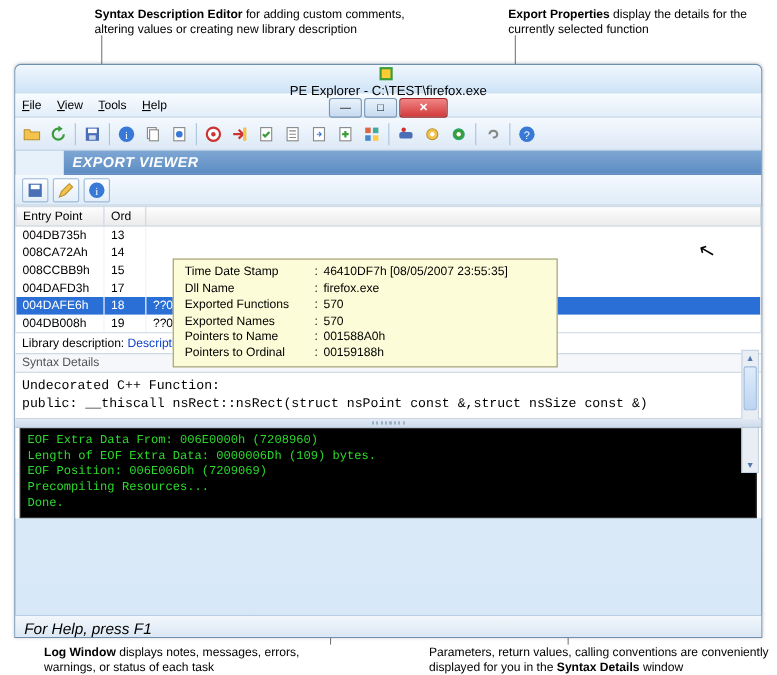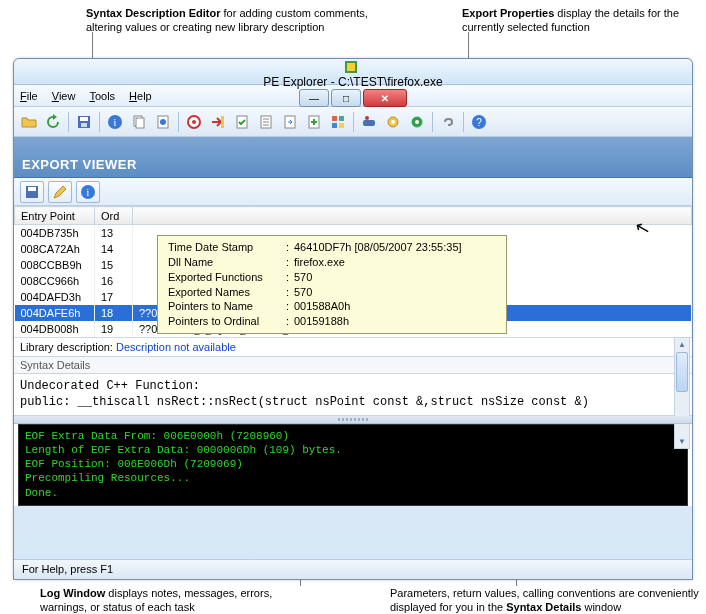--- a/index.html
+++ b/index.html
@@ -13,40 +13,40 @@
 .title-text { font-size: 12px; color: #000; flex: 1; }
 .win-btns { display: flex; gap: 2px; }
 .win-btn { width: 30px; height: 18px; border: 1px solid #7795b5; border-radius: 3px; background: linear-gradient(#e9f2fb,#c6dbf0); display: flex; align-items: center; justify-content: center; font-size: 10px; }
 .win-btn.close { width: 44px; background: linear-gradient(#f08585,#d23a3a); border-color:#a02525; color:#fff; font-weight:bold; }
 .menubar { height: 22px; background: linear-gradient(#f7fbff,#e3eef9); border-bottom: 1px solid #b9cde2; display: flex; align-items: center; padding: 0 6px; gap: 14px; font-size: 11px; }
 .menubar span { cursor: default; }
 .menubar u { text-decoration: underline; }
 .toolbar { height: 30px; background: linear-gradient(#f4f9fe,#dde9f6); border-bottom: 1px solid #b9cde2; display: flex; align-items: center; padding: 0 4px; gap: 2px; }
 .tb-btn { width: 22px; height: 22px; border: 1px solid transparent; border-radius: 2px; display: flex; align-items: center; justify-content: center; font-size: 14px; }
 .tb-sep { width: 1px; height: 20px; background: #aac3dd; margin: 0 2px; }
-.viewer-header { height: 22px; background: linear-gradient(#7ea6d4,#5d8dc3); color: #fff; font-weight: bold; font-size: 13px; padding: 20px 8px; letter-spacing: 0.5px; border-bottom:1px solid #4475aa; }
+.viewer-header { height: 22px; background: linear-gradient(#7ea6d4,#5d8dc3); color: #fff; font-style: italic; font-weight: bold; font-size: 13px; padding: 3px 8px; letter-spacing: 0.5px; border-bottom:1px solid #4475aa;margin-left:44px; }
 .sub-toolbar { height: 28px; background: linear-gradient(#f4f9fe,#e0ecf8); border-bottom: 1px solid #b9cde2; display: flex; align-items: center; padding: 3px 6px; gap: 4px; }
 .sub-btn { width: 24px; height: 22px; border: 1px solid #9db9d5; border-radius: 2px; background: linear-gradient(#fdfdff,#e4eef8); display:flex;align-items:center;justify-content:center; }
 .content { position:relative; background:#fff; }
 .table { width: 100%; border-collapse: collapse; font-size: 11px; }
 .table th { text-align: left; font-weight: normal; background: linear-gradient(#fdfdfd,#ebebeb); border: 1px solid #c9d5e2; padding: 2px 6px; height:18px; }
 .table td { padding: 1px 6px; border-right: 1px solid #eef2f7; height:16px; white-space:nowrap; }
 .table tr.sel td { background: #2a6fd6; color: #fff; }
 .scrollbar-v { position:absolute; right:2px; top:131px; width:16px; height:112px; background:#e9eef5; border:1px solid #c5d3e2;}
 .scrollbar-v .thumb{ position:absolute; left:1px; right:1px; top:14px; height:40px; background:linear-gradient(#e0ecfb,#bcd4f1); border:1px solid #9bb9d9; border-radius:2px;}
 .scrollbar-v .arr{position:absolute;left:0;right:0;height:13px;display:flex;align-items:center;justify-content:center;font-size:8px;color:#5577aa;}
 .scrollbar-v .arr.top{top:0;} .scrollbar-v .arr.bot{bottom:0;}
 .lib-desc { padding: 3px 6px; font-size: 11px; background:#fff; border-top:1px solid #d0dae6; }
 .lib-desc .val { color: #1144cc; }
 .panel-title { font-size: 11px; color:#555; padding:2px 6px; background:#f5f7fa; border-top:1px solid #c9d5e2; border-bottom:1px solid #c9d5e2; }
 .syntax-box { background:#fff; padding:4px 6px; font-family: 'Courier New', monospace; font-size: 12px; line-height:1.35; border-bottom:1px solid #c9d5e2; height:42px; }
 .splitter { height:8px; background: linear-gradient(#e1e9f3,#cfdceb); border-bottom:1px solid #b0c2d6; position:relative;}
 .splitter::after{content:"";position:absolute;left:50%;top:2px;width:30px;height:3px;background:repeating-linear-gradient(90deg,#9ab0c8 0 2px,transparent 2px 4px);transform:translateX(-50%);}
 .log { background:#000; color:#2cd82c; font-family:'Courier New',monospace; font-size:11px; padding:4px 6px; height:82px; line-height:1.3; overflow:hidden; margin:0 4px; border:1px solid #333;}
-.statusbar { height:20px; background:linear-gradient(#f2f7fc,#dbe7f4); border-top:1px solid #b9cde2; padding:3px 8px; font-size:11px; position:absolute; bottom:0; left:0; right:0;}
+.statusbar { height:20px; background:linear-gradient(#f2f7fc,#dbe7f4); border-top:1px solid #b9cde2; padding:3px 8px; font-size:14px; position:absolute; bottom:0; left:0; right:0;font-style:italic;}
 .tooltip { position:absolute; left:143px; top:176px; width:350px; background:#fdfcd8; border:1px solid #9a9a70; padding:4px 8px; font-size:11px; line-height:1.35; z-index:10;}
 .tooltip table{width:100%;border-collapse:collapse;}
 .tooltip td{padding:0 2px;vertical-align:top;}
 .tooltip td.k{width:118px;}
 .tooltip td.c{width:8px;}
 .cursor{position:absolute; left:635px; top:217px; font-size:18px; color:#000; z-index:20; transform:rotate(-15deg);}
 svg.ico{width:16px;height:16px;}
 </style>
 </head>
 <body>
@@ -242,25 +242,20 @@
             <td>008CA72Ah</td>
             <td>14</td>
             <td></td>
           </tr>
           <tr>
             <td>008CCBB9h</td>
             <td>15</td>
             <td></td>
           </tr>
           <tr>
-            <td>008CC966h</td>
-            <td>16</td>
-            <td></td>
-          </tr>
-          <tr>
             <td>004DAFD3h</td>
             <td>17</td>
             <td></td>
           </tr>
           <tr class="sel">
             <td>004DAFE6h</td>
             <td>18</td>
             <td>??0nsRect@@QAE@ABUnsPoint@@ABUnsSize@@@Z</td>
           </tr>
           <tr>

